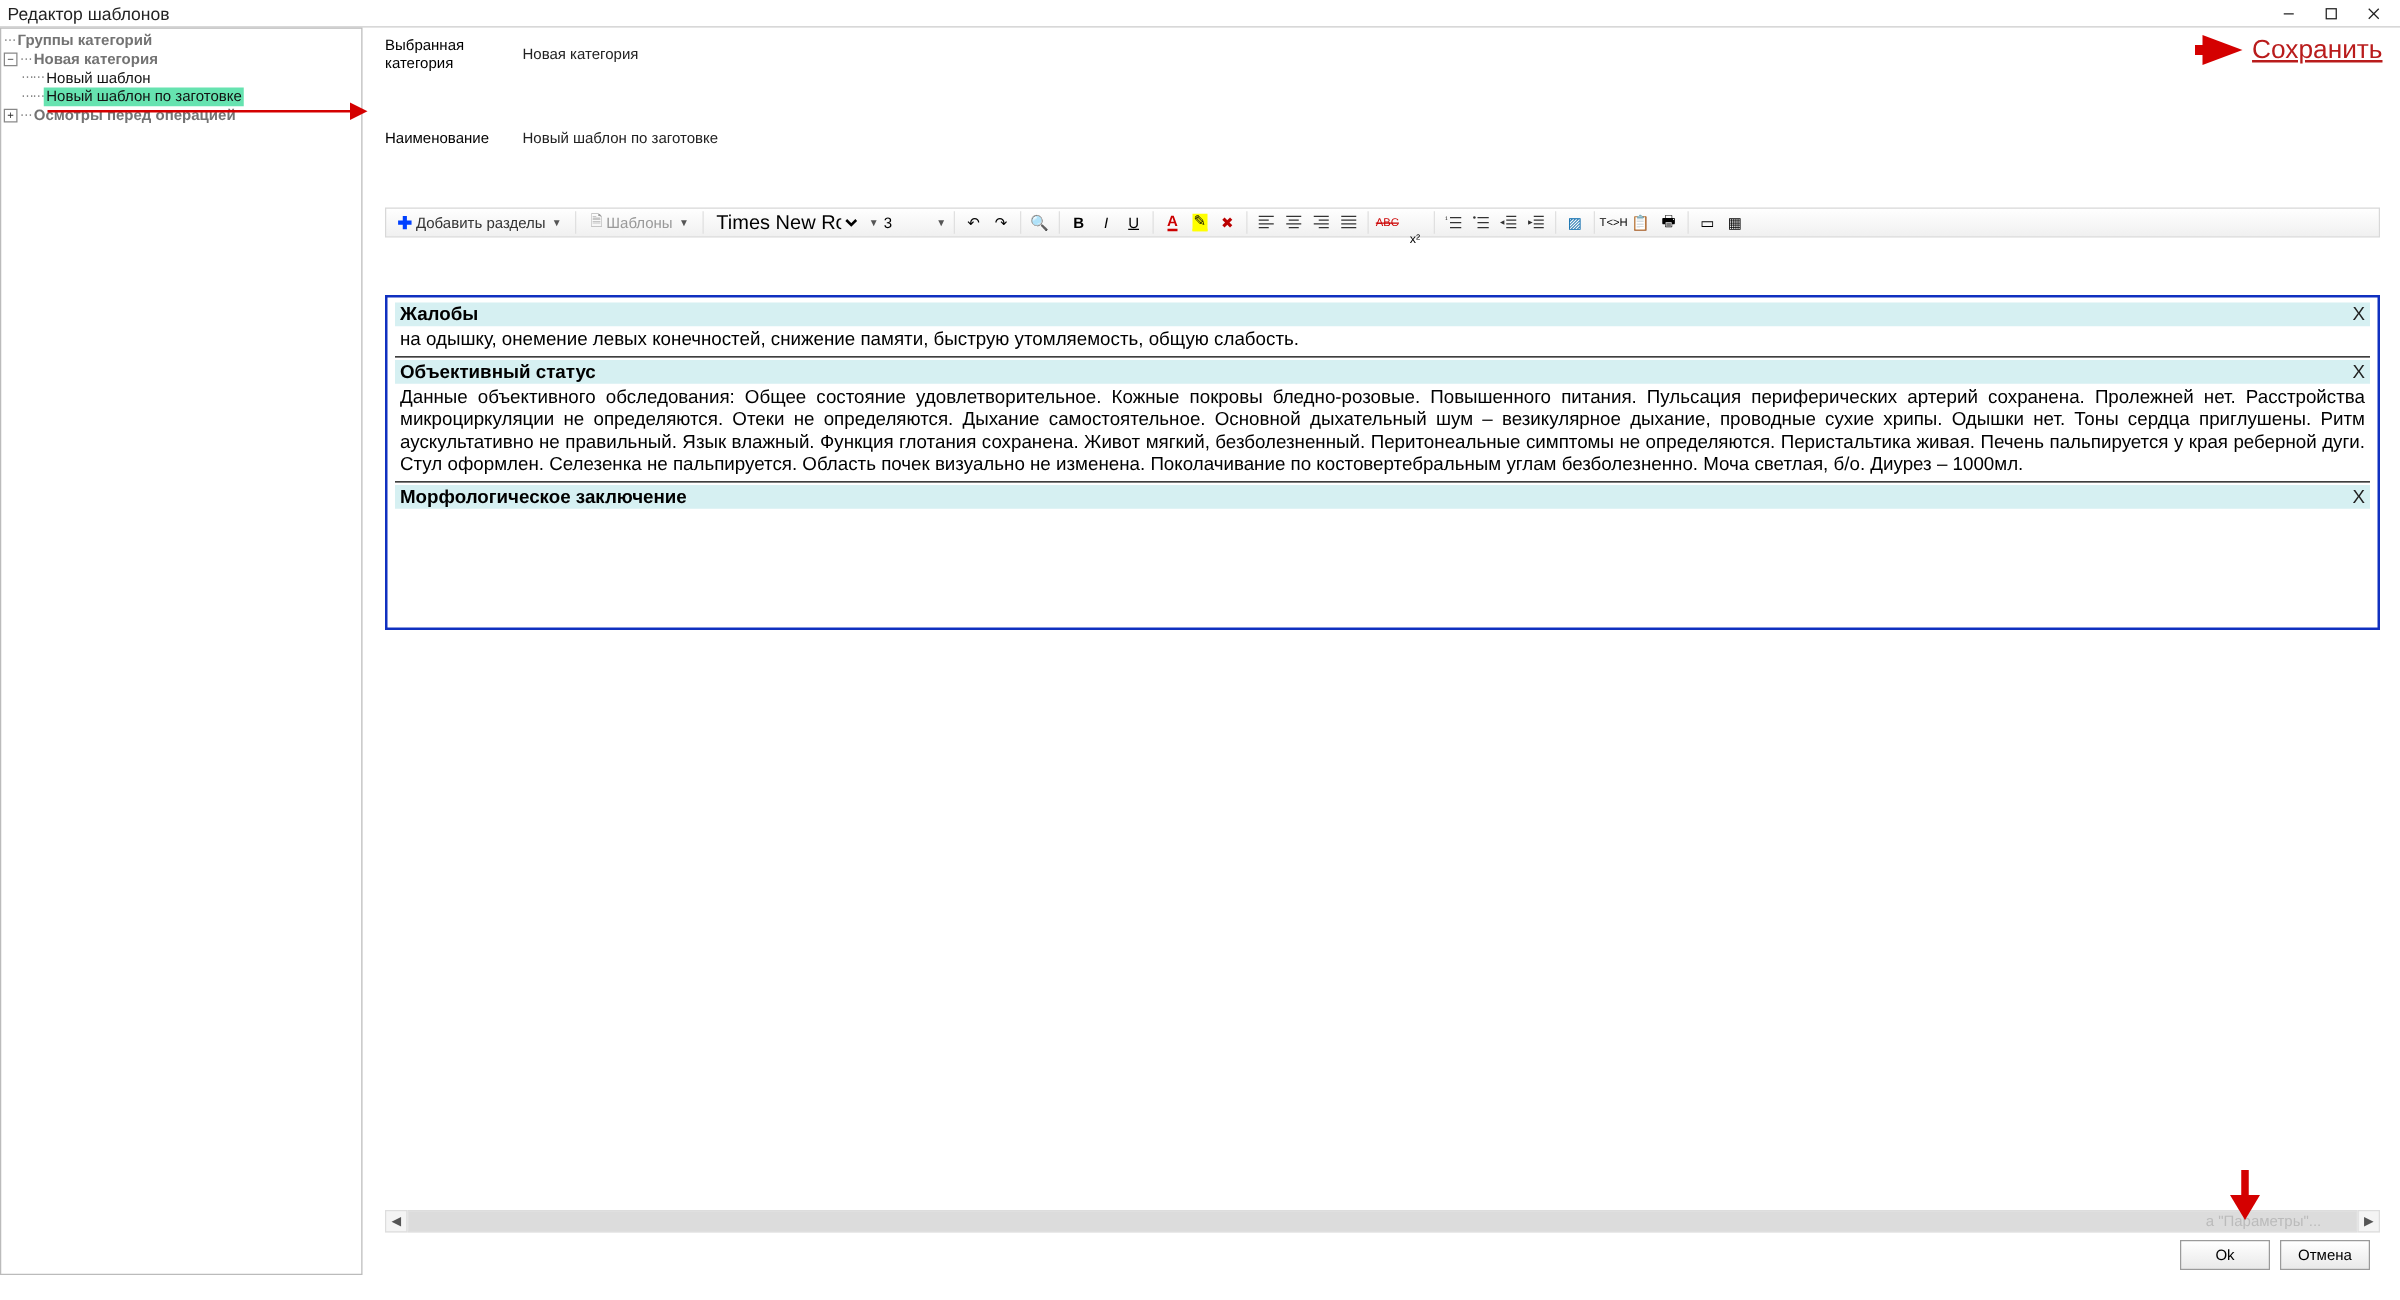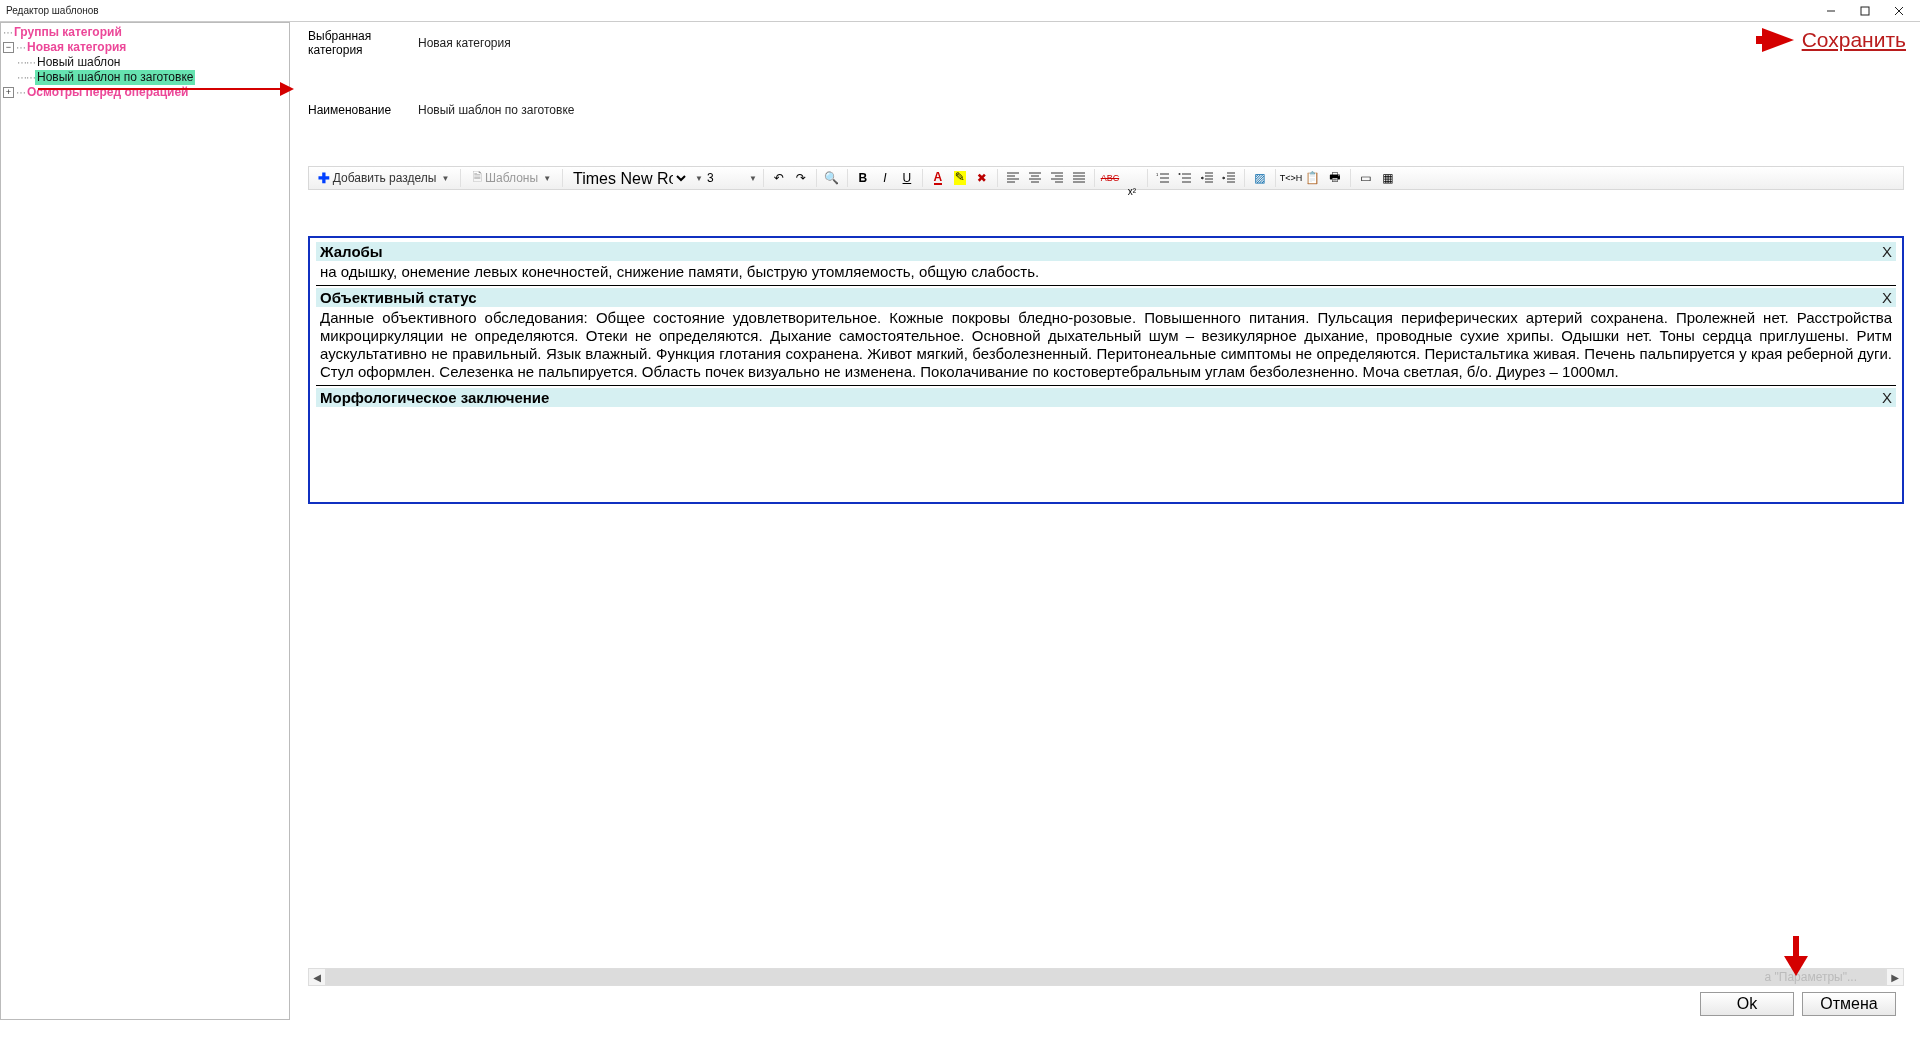--- a/index.html
+++ b/index.html
@@ -1,31 +1,31 @@
 <!DOCTYPE html>
 <html><head>
 <meta charset="utf-8">
 <style>
   * { box-sizing: border-box; margin: 0; padding: 0; font-family: "Segoe UI", Tahoma, sans-serif; }
   body { background: #fff; width: 1920px; height: 1040px; overflow: hidden; position: relative; }
 
-  .titlebar { height: 22px; background: #fff; border-bottom: 1px solid #ccc; display: flex; align-items: center; padding: 0 6px; font-size: 10px; color: #222; }
+  .titlebar { height: 22px; background: #fff; border-bottom: 1px solid #ccc; display: flex; align-items: center; padding: 0 6px; font-size: 14px; color: #222; }
   .titlebar .spacer { flex: 1; }
   .winbtn { width: 30px; height: 18px; display: flex; align-items: center; justify-content: center; font-size: 11px; color: #222; cursor: pointer; margin-left: 4px;}
   .winbtn svg { stroke:#222; stroke-width:1; fill:none; }
 
   .workspace { display:flex; height: 998px; }
 
   
   .tree-panel { width: 290px; border: 1px solid #bbb; margin:0; padding:2px 2px; font-size:12px; line-height:15px; user-select:none; overflow:auto;}
   .tree-row { display:flex; align-items:center; white-space:nowrap; }
   .tree-toggle { width:11px; height:11px; border:1px solid #888; display:inline-flex; align-items:center; justify-content:center; font-size:9px; margin-right:2px; cursor:pointer; color:#333;}
   .tree-spacer { display:inline-block;}
   .dots { color:#888; letter-spacing:-1px; font-size:10px; }
-  .node-red { color:#ec4899; font-weight:bold; }
+  .node-red { color:#737373; font-weight:bold; }
   .node-blk { color:#111; }
   .node-sel { background:#66e3b0; color:#111; }
   .node-text { padding:0 2px; cursor:pointer;}
 
   
   .right-panel { flex:1; display:flex; flex-direction:column; padding:4px 16px 0 18px; position:relative;gap:40px;}
   .meta-row { display:flex; align-items:center; font-size:12px; padding:3px 0; }
   .meta-label { width:110px; }
   .meta-val { color:#222; }
   .save-link { position:absolute; right:14px; top:6px; display:flex; align-items:center; gap:8px; cursor:pointer;}
@@ -58,21 +58,21 @@
 
   
   .hscroll{ height:18px; display:flex; align-items:center; margin-top:auto;}
   .hscroll .arrow{ width:18px;height:18px; background:#f4f4f4;border:1px solid #ddd;display:flex;align-items:center;justify-content:center;font-size:10px;cursor:pointer;color:#555;}
   .hscroll .track{ flex:1;height:18px;background:#f0f0f0;border:1px solid #ddd;position:relative;}
   .hscroll .thumb{position:absolute;left:0;top:0;bottom:0;width:100%;background:#dcdcdc;}
   .faded-text{position:absolute;right:28px;top:1px;font-size:12px;color:#bbb;}
 
   
   .dlg-buttons{ display:flex; justify-content:flex-end; gap:8px; padding:6px 8px 4px 0; border-top:0; height:34px;}
-  .dlg-btn{ width:94px; height:24px; border:1px solid #9a9a9a; background:linear-gradient(#fff,#e9e9e9); font-size:16px; cursor:pointer; display:flex;align-items:center;justify-content:center;}
+  .dlg-btn{ width:72px; height:24px; border:1px solid #9a9a9a; background:linear-gradient(#fff,#e9e9e9); font-size:12px; cursor:pointer; display:flex;align-items:center;justify-content:center;}
 
   
   .ov-arrow-right{ position:absolute; left:38px; top:82px; width:256px; height:14px; pointer-events:none;}
   .ov-arrow-right .shaft{position:absolute;left:0;top:6px;right:14px;height:1.5px;background:#d40000;}
   .ov-arrow-right .head{position:absolute;right:0;top:0;width:0;height:0;border-top:7px solid transparent;border-bottom:7px solid transparent;border-left:14px solid #d40000;}
 
   .ov-arrow-down{ position:absolute; right:112px; bottom:44px; width:24px; height:40px; pointer-events:none;}
   .ov-arrow-down .shaft{position:absolute;left:9px;top:0;width:6px;height:20px;background:#d40000;}
   .ov-arrow-down .head{position:absolute;left:0;bottom:0;width:0;height:0;border-left:12px solid transparent;border-right:12px solid transparent;border-top:20px solid #d40000;}
 </style>

